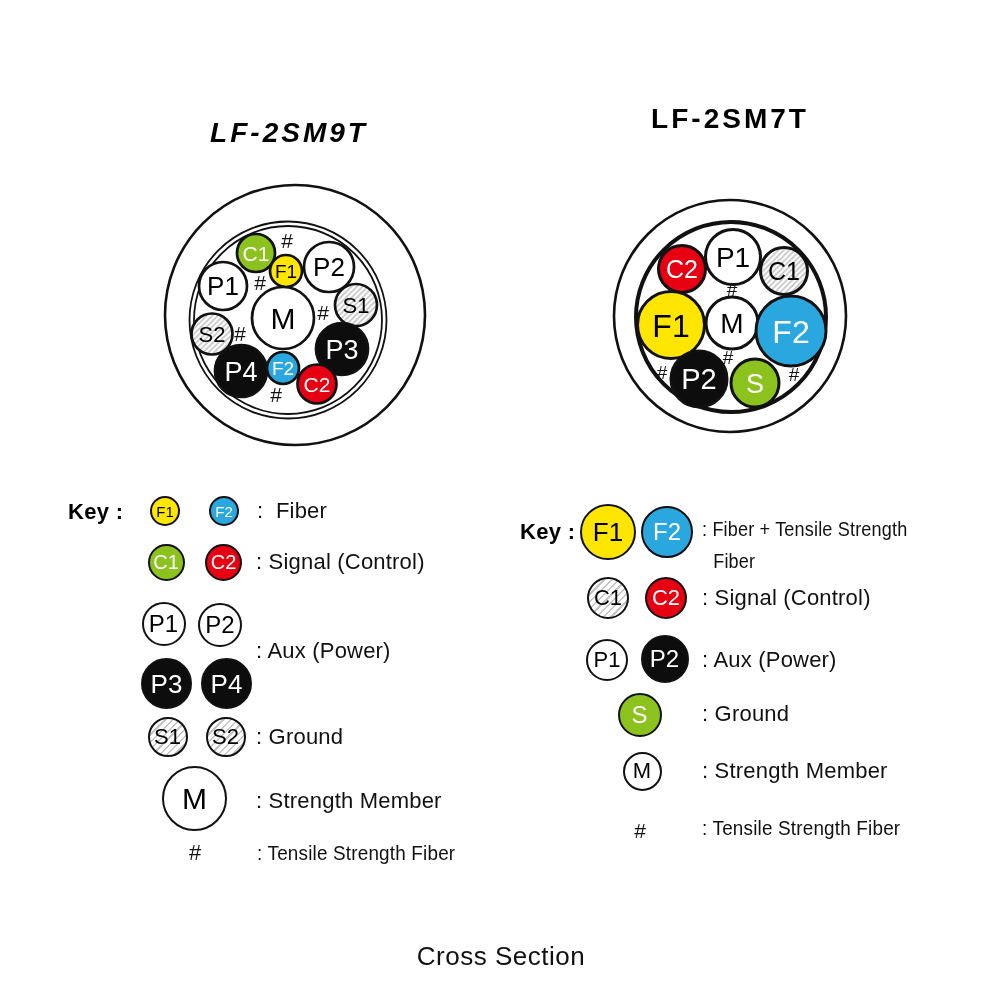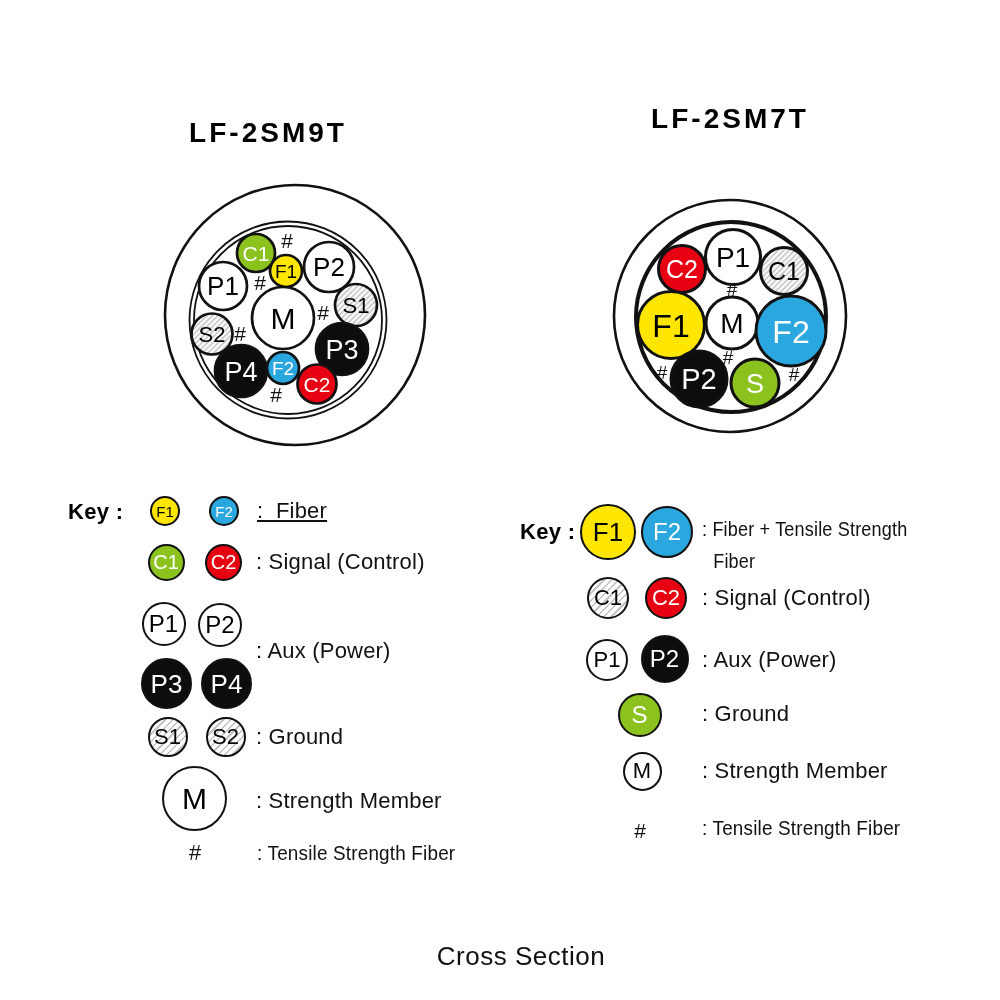--- a/index.html
+++ b/index.html
@@ -16,21 +16,21 @@
   .key-circle.hatched { background-color:#fff;
       background-image:repeating-linear-gradient(135deg,#c5c5c5 0px,#c5c5c5 1.7px,#ffffff 1.7px,#ffffff 5.2px); }
   .key-label { position:absolute; color:#111; font-size:22px; letter-spacing:0.2px; transform-origin:left center; }
   .key-label .line { white-space:pre; line-height:32px; }
   .key-hash { position:absolute; transform:translate(-50%,-50%); color:#111; line-height:1; }
 </style>
 </head>
 <body>
 
 <div class="canvas">
-  <div class="title" style="left:268px; top:117px;">LF-2SM9T</div>
+  <div class="title" style="left:289px; top:117px;font-style:italic;">LF-2SM9T</div>
   <div class="title" style="left:730px; top:103px;">LF-2SM7T</div>
 
   <svg id="diagrams" width="1000" height="480" viewBox="0 0 1000 480">
       <defs>
         <pattern id="hatchPat" patternUnits="userSpaceOnUse" width="5.5" height="5.5">
           <rect width="5.5" height="5.5" fill="#ffffff"></rect>
           <path d="M-1.5,1.5 L1.5,-1.5 M0,5.5 L5.5,0 M4,7 L7,4" stroke="#c5c5c5" stroke-width="1.7"></path>
         </pattern>
       </defs>
       <g>
@@ -126,21 +126,21 @@
         <text x="728" y="357" dy="0.36em" text-anchor="middle" fill="#111111" font-size="19">#</text>
         <text x="662" y="372" dy="0.36em" text-anchor="middle" fill="#111111" font-size="19">#</text>
         <text x="794" y="374" dy="0.36em" text-anchor="middle" fill="#111111" font-size="19">#</text>
       </g>
     </svg>
 
   <div id="keys">
       <div class="key-header" style="left: 68px; top: 512px;">Key :</div>
       <div class="key-circle" style="left: 150px; top: 496px; width: 30px; height: 30px; background: rgb(255, 230, 0); color: rgb(0, 0, 0); font-size: 15px;">F1</div>
       <div class="key-circle" style="left: 209px; top: 496px; width: 30px; height: 30px; background: rgb(43, 167, 224); color: rgb(255, 255, 255); font-size: 15px;">F2</div>
-      <div class="key-label" style="left: 257px; top: 511px; transform: translateY(-50%); text-decoration: underline;">
+      <div class="key-label" style="left: 257px; top: 511px; transform: translateY(-50%);">
         <div class="line">:  Fiber</div>
       </div>
       <div class="key-circle" style="left: 147.5px; top: 543.5px; width: 37px; height: 37px; background: rgb(140, 194, 30); color: rgb(255, 255, 255); font-size: 20px;">C1</div>
       <div class="key-circle" style="left: 205px; top: 543.5px; width: 37px; height: 37px; background: rgb(230, 0, 18); color: rgb(255, 255, 255); font-size: 20px;">C2</div>
       <div class="key-label" style="left: 256px; top: 562px; transform: translateY(-50%);">
         <div class="line">: Signal (Control)</div>
       </div>
       <div class="key-circle" style="left: 141.5px; top: 601.5px; width: 44px; height: 44px; background: rgb(255, 255, 255); color: rgb(0, 0, 0); font-size: 24px;">P1</div>
       <div class="key-circle" style="left: 198px; top: 603px; width: 44px; height: 44px; background: rgb(255, 255, 255); color: rgb(0, 0, 0); font-size: 24px;">P2</div>
       <div class="key-circle" style="left: 141px; top: 658px; width: 51px; height: 51px; background: rgb(13, 13, 13); color: rgb(255, 255, 255); font-size: 26px;">P3</div>
@@ -185,14 +185,14 @@
       <div class="key-circle" style="left: 622.5px; top: 751.5px; width: 39px; height: 39px; background: rgb(255, 255, 255); color: rgb(0, 0, 0); font-size: 22px;">M</div>
       <div class="key-label" style="left: 702px; top: 771px; transform: translateY(-50%);">
         <div class="line">: Strength Member</div>
       </div>
       <div class="key-hash" style="left: 640px; top: 830px; font-size: 21px;">#</div>
       <div class="key-label" style="left: 702px; top: 828px; transform: translateY(-50%) scaleX(0.9); font-size: 21px;">
         <div class="line">: Tensile Strength Fiber</div>
       </div>
     </div>
 
-  <div class="caption" style="left:501px; top:941px;margin-left:20px;">Cross Section</div>
+  <div class="caption" style="left:501px; top:941px;">Cross Section</div>
 </div>
 
 </body></html>

